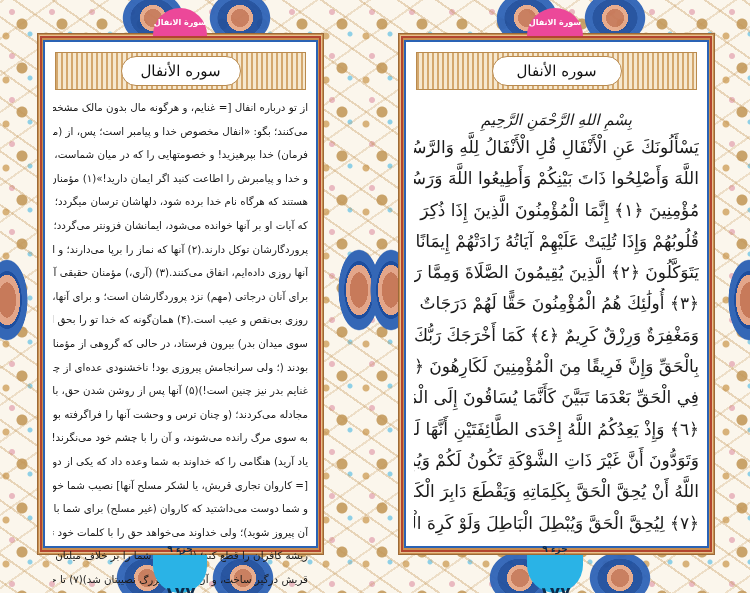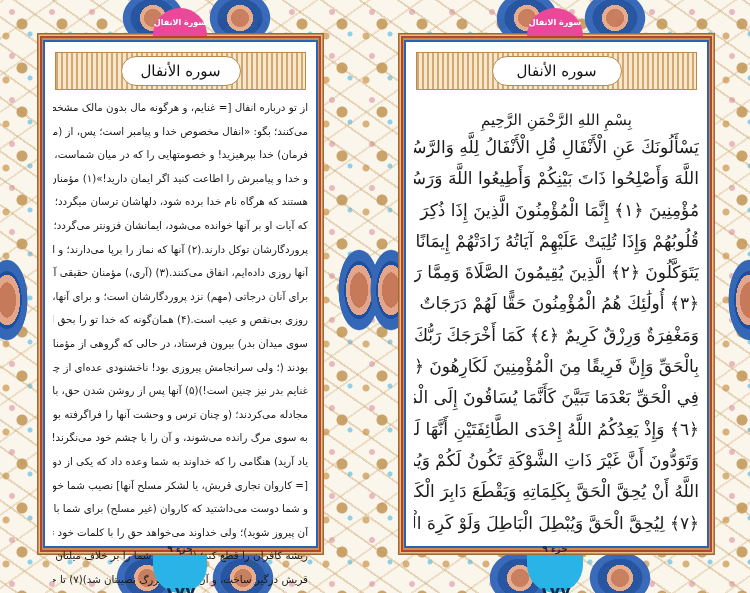--- a/index.html
+++ b/index.html
@@ -93,21 +93,21 @@
   .trans-line {
     font-family: "DejaVu Sans", sans-serif; font-size: 10.3px;
     height: 23.6px; line-height: 23.6px; white-space: nowrap; overflow: hidden;
   }
   .quran-line {
     font-family: "DejaVu Serif", serif; font-size: 17px;
     height: 31.3px; line-height: 31.3px; white-space: nowrap; overflow: hidden;
   }
   .basmala {
     font-family: "DejaVu Serif", serif; font-size: 15px;
-    text-align: center; text-align-last: center; height: 24px; line-height: 24px;
+    text-align: center; text-align-last: center; height: 24px; line-height: 24px; font-style: italic;
   }
 </style>
 </head>
 <body>
 
 <div class="bg"></div>
 <div class="vine"></div>
 
 <div class="medallion" style="left:118px;top:-12px;"></div>
 <div class="medallion" style="left:205px;top:-12px;"></div>

